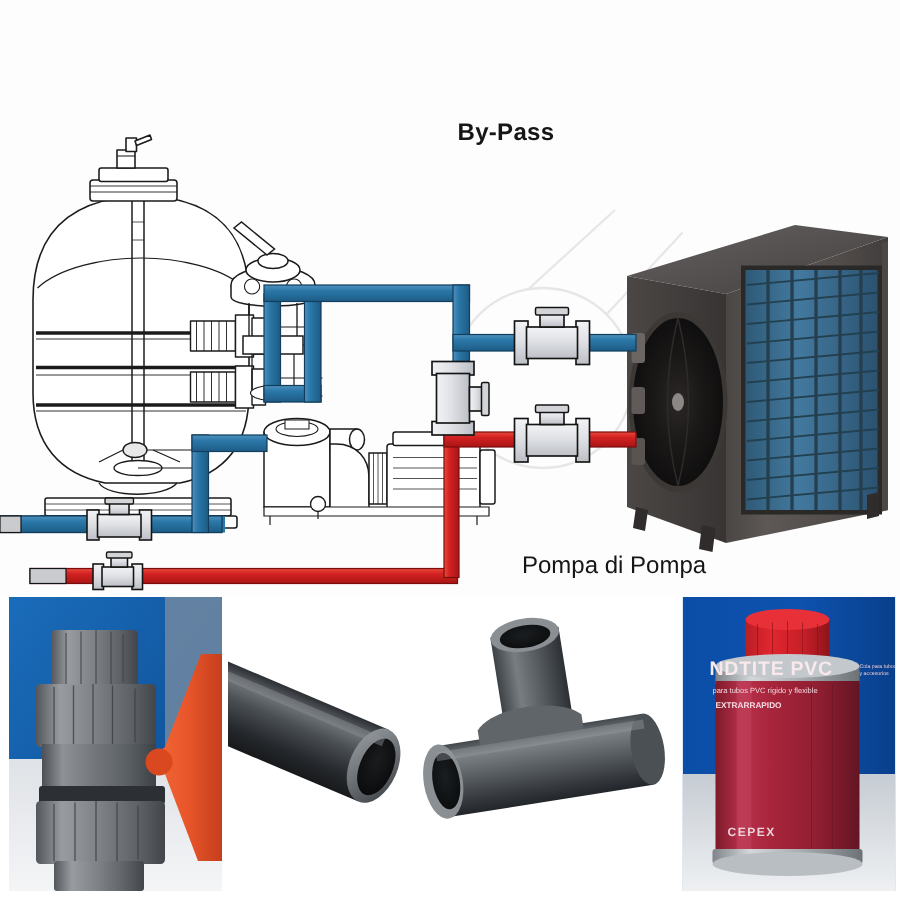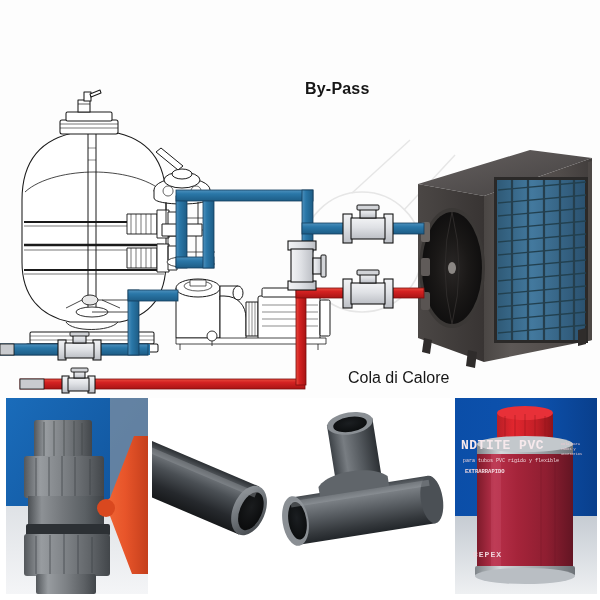--- a/index.html
+++ b/index.html
@@ -63,23 +63,24 @@
     overflow: hidden;
   }
   .photo-1 { left: 6px;   width: 142px; }
   .photo-2 { left: 152px; width: 126px; }
   .photo-3 { left: 282px; width: 166px; }
   .photo-4 { left: 455px; width: 142px; }
 
   .can-text {
     position: absolute;
     color: #f3dfe4;
-    font-family: Liberation Mono, monospace;
+    font-family: Liberation Sans, sans-serif;
     white-space: nowrap;
     pointer-events: none;
+    margin-left: 12px;
   }
   .can-title {
     font-size: 13px;
     font-weight: bold;
     letter-spacing: 0.5px;
     left: 6px; top: 40px;
     color: #f7e9ec;
   }
   .can-sub {
     font-size: 5px;
@@ -397,21 +398,21 @@
         <rect x="71" y="368" width="17" height="4" rx="1" fill="#d2d4d8" stroke="#141414" stroke-width="0.9"></rect>
         <rect x="20" y="379" width="24" height="10" fill="#c9cbcf" stroke="#141414" stroke-width="0.8"></rect>
       </g>
 
       <g>
         <rect x="0" y="344" width="14" height="11" fill="#c9cbcf" stroke="#141414" stroke-width="0.8"></rect>
       </g>
     </svg>
 
     <div class="label-bypass">By-Pass</div>
-    <div class="label-heatpump">Cola di Calore</div>
+    <div class="label-heatpump">Pompa di Pompa</div>
   </div>
 
   <div id="photostrip">
 
     <div class="photo photo-1">
       <svg width="142" height="196" viewBox="0 0 142 196">
         <defs>
           <linearGradient id="bvBg" x1="0" y1="0" x2="1" y2="1">
             <stop offset="0%" stop-color="#1a6cba"></stop>
             <stop offset="60%" stop-color="#1257a0"></stop>

